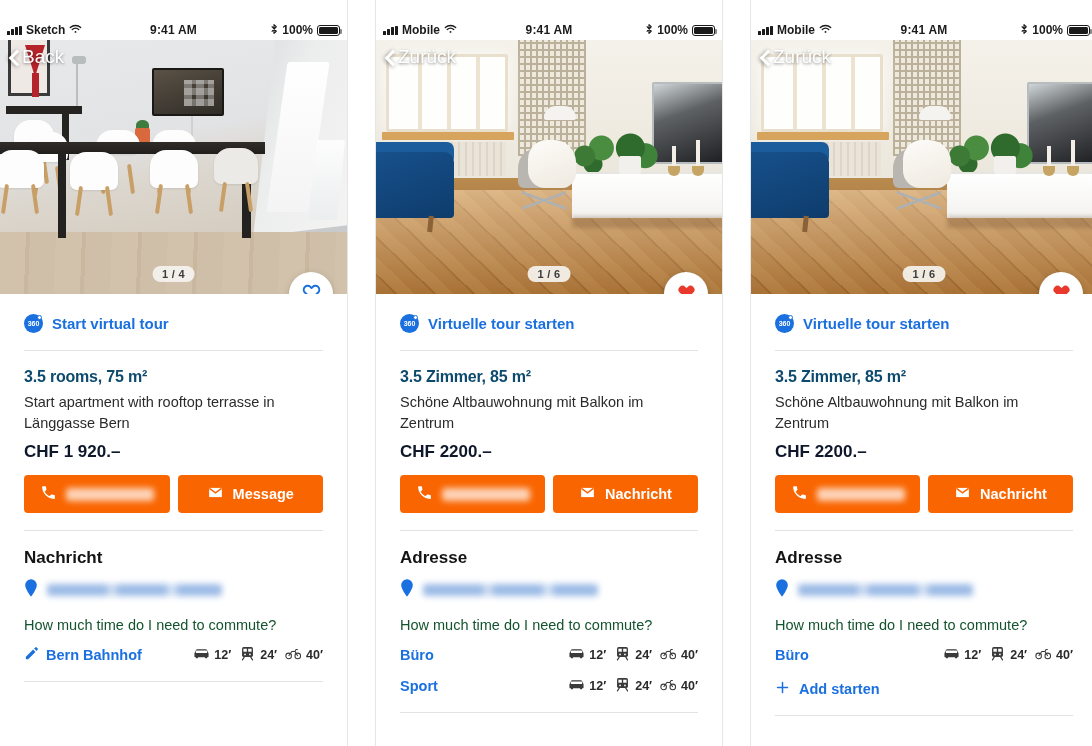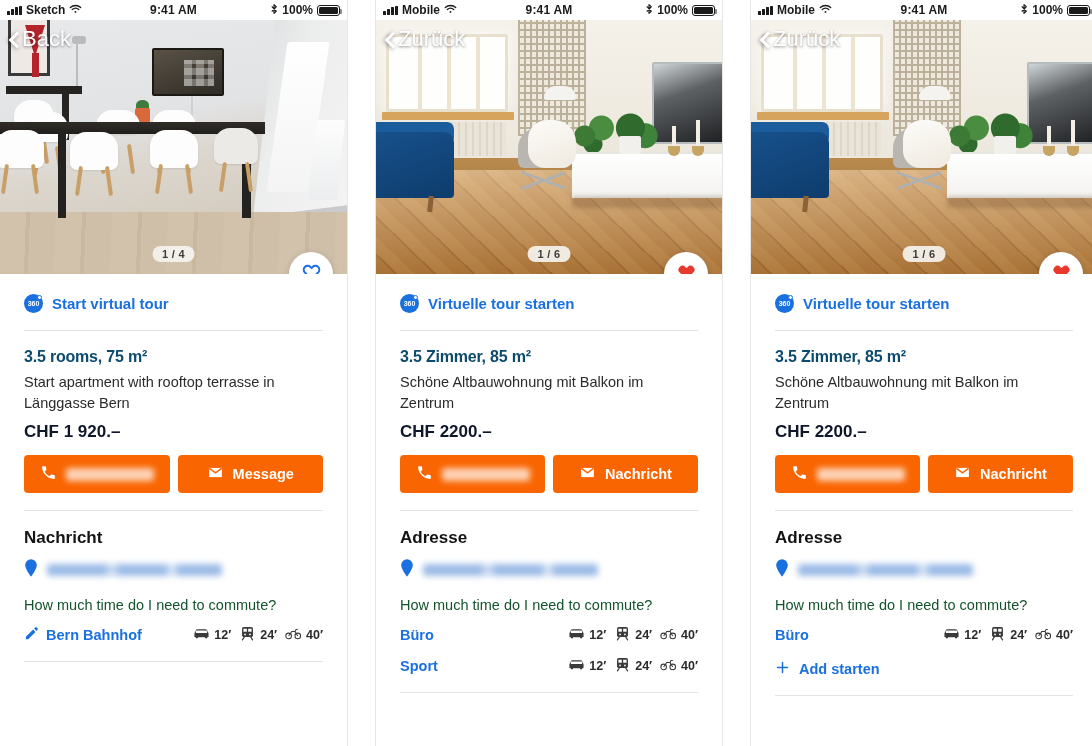--- a/index.html
+++ b/index.html
@@ -28,20 +28,21 @@
     box-shadow: 0 0 0 0 rgba(0,0,0,0);
   }
   .phone.first { border-left: none; }
 
   
   .hero {
     position: relative;
     width: 100%;
     height: 274px;
     overflow: hidden;
+    margin-top: 20px;
   }
   .photo { position: absolute; inset: 0; }
 
   
   .photoA { background: linear-gradient(170deg,#e9eaec 0%,#e2e3e5 42%,#dcd7cf 55%,#cdc1b0 100%); }
   .pA-wallR {
     position:absolute; right:0; top:0; width:96px; height:235px;
     background: linear-gradient(110deg,#d9dadc 0%,#eceded 40%,#f4f4f3 100%);
     clip-path: polygon(28% 0,100% 0,100% 100%,0% 100%);
   }
@@ -199,21 +200,21 @@
   .sig i{ width:3px; background:#1a1a1a; border-radius:.5px; display:block; }
   .sig i:nth-child(1){height:4px}.sig i:nth-child(2){height:6px}
   .sig i:nth-child(3){height:8px}.sig i:nth-child(4){height:9px}
   .batt{ width:23px;height:11px;border:1px solid #1a1a1a;border-radius:3px;position:relative;display:inline-block; }
   .batt::after{content:"";position:absolute;right:-3px;top:3px;width:2px;height:5px;background:rgba(26,26,26,.5);border-radius:0 1px 1px 0;}
   .batt i{ position:absolute;left:1px;top:1px;bottom:1px;right:1px;background:#1a1a1a;border-radius:1.5px;display:block; }
 
   .backbar{
     position:absolute; left:9px; top:26px; z-index:5;
     display:flex; align-items:center; gap:2px;
-    color:#fff; font-size:22px;
+    color:#fff; font-size:19px;
     text-shadow:0 1px 3px rgba(0,0,0,.45);
   }
   .chev{ display:inline-block; width:11px; height:19px; position:relative; }
   .chev::before{
     content:""; position:absolute; left:2px; top:4px;
     width:9px; height:9px; border-left:3px solid #fff; border-bottom:3px solid #fff;
     transform: rotate(45deg);
     filter: drop-shadow(0 1px 2px rgba(0,0,0,.45));
   }
   .counter{

